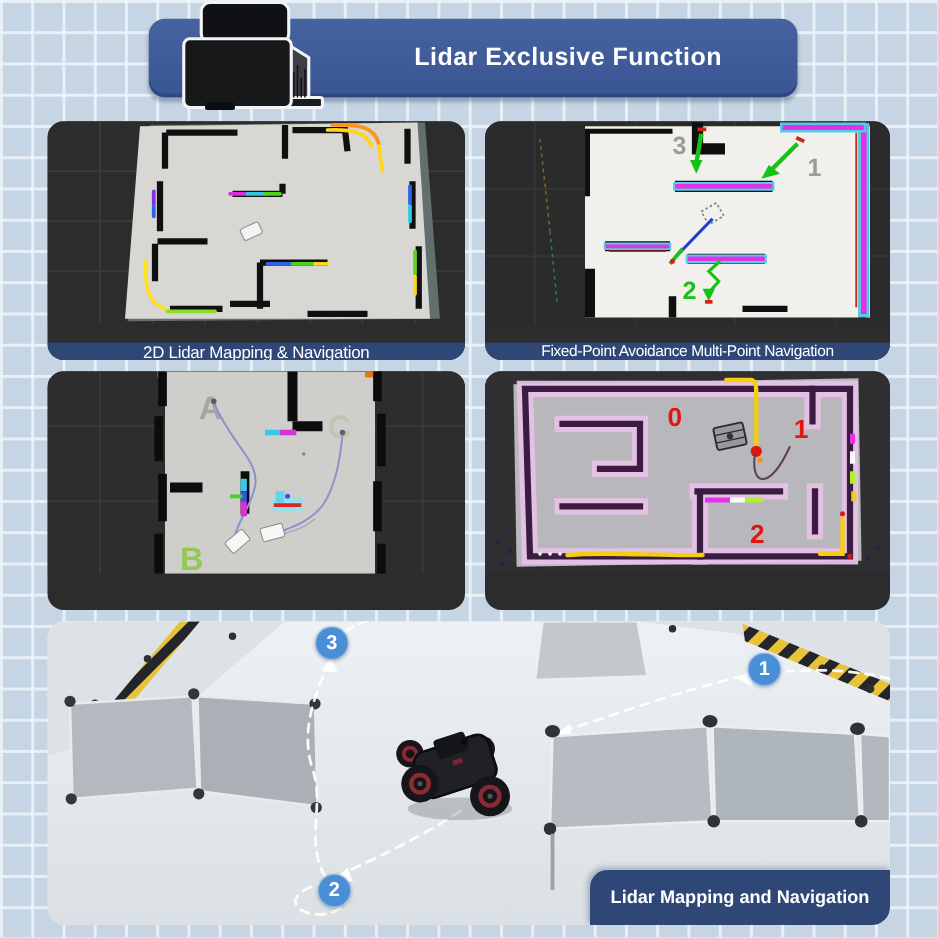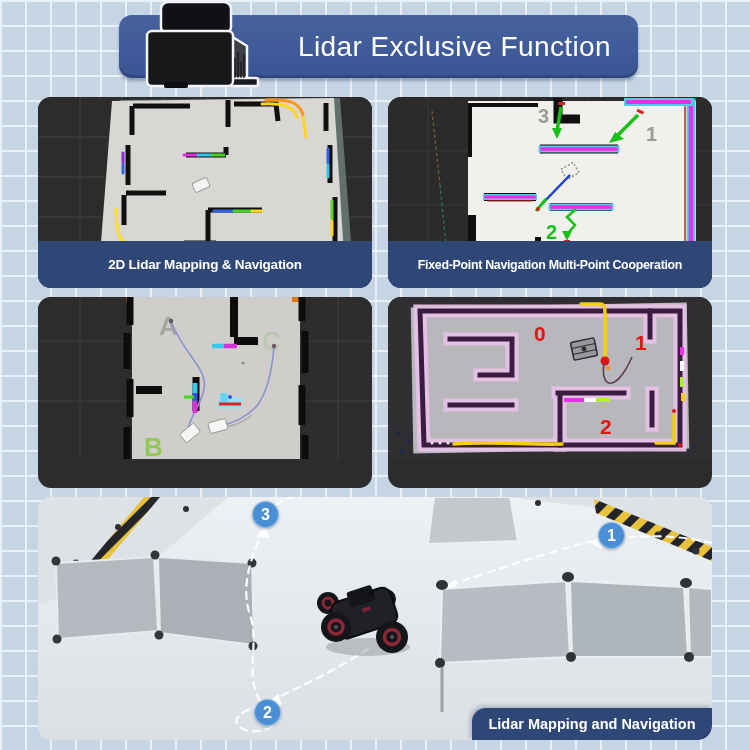--- a/index.html
+++ b/index.html
@@ -13,43 +13,43 @@
       linear-gradient(90deg, rgba(238,244,250,.85) 2px, transparent 2px);
     background-size:25px 25px;
   }
   .banner {
     position:absolute; left:119px; top:15px; width:519px; height:63px;
     background:linear-gradient(var(--banner-blue,#46629f),#3a5593);
     border-radius:13px;
     box-shadow:0 3px 3px rgba(40,60,100,.35), inset 0 -3px 0 rgba(15,30,70,.25);
     display:flex; align-items:center; justify-content:center; padding-left:152px;
   }
-  .banner-title { color:var(--title-text,#fff); font-size:28px; font-weight:normal; letter-spacing:.4px; white-space:nowrap; }
+  .banner-title { color:var(--title-text,#fff); font-size:20px; font-weight:bold; letter-spacing:.4px; white-space:nowrap; }
   .lidar { position:absolute; left:134px; top:0; width:134px; height:94px; }
   .panel { position:absolute; border-radius:13px; overflow:hidden; background:#2c2c2c; }
   .panel svg.map { display:block; }
   .caption {
-    position:absolute; left:0; right:0; bottom:0; height:47px;
+    position:absolute; left:0; right:0; bottom:0; height:14px;
     background:var(--caption-bar-blue,#2f4777);
-    color:#fff; font-weight:bold; font-size:13.5px; letter-spacing:-.2px;
+    color:#fff; font-weight:normal; font-size:13.5px; letter-spacing:-.2px;
     display:flex; align-items:center; justify-content:center; white-space:nowrap;
   }
   .caption.tight { font-size:12.4px; letter-spacing:-.3px; }
   .photo {
     position:absolute; left:38px; top:497px; width:674px; height:243px;
     border-radius:14px; overflow:hidden; background:#e2e6ea;
   }
   .badge {
     position:absolute; width:27px; height:27px; border-radius:50%;
     background:var(--badge-blue,#4a8fd6); color:#fff; font-weight:bold; font-size:16px;
     display:flex; align-items:center; justify-content:center;
     border:1px solid rgba(255,255,255,.4); box-shadow:0 1px 3px rgba(0,20,60,.3);
   }
   .photo-caption {
-    position:absolute; right:0; bottom:0; width:240px; height:32px;
+    position:absolute; right:0; bottom:0; width:240px; height:44px;
     background:var(--caption-bar-blue,#2f4777); color:#fff; font-weight:bold; font-size:14.5px;
     display:flex; align-items:center; justify-content:center;
     border-radius:14px 0 14px 0; box-shadow:-2px -2px 4px rgba(20,40,80,.25);
   }
   svg text { font-family:"Liberation Sans", sans-serif; font-weight:bold; }
 </style>
 </head>
 <body>
 
 <div class="stage">
@@ -172,21 +172,21 @@
       <g transform="translate(182,74) rotate(-30)">
         <rect x="-7" y="-6" width="14" height="12" fill="none" stroke="#8a8a88" stroke-width="1.4" stroke-dasharray="2 2"></rect>
       </g>
       <path d="M182,78 L153,108" stroke="#1b3ed6" stroke-width="2.5"></path>
       <path d="M158,102 L148,114" stroke="#17c217" stroke-width="3"></path>
       <circle cx="150" cy="112" r="2" fill="#d42314"></circle>
       <text x="150" y="26" font-size="20" fill="#9b9b95">3</text>
       <text x="258" y="44" font-size="20" fill="#9b9b95">1</text>
       <text x="158" y="142" font-size="20" fill="#17c217">2</text>
     </svg>
-    <div class="caption tight">Fixed-Point Navigation Multi-Point Cooperation</div>
+    <div class="caption tight">Fixed-Point Avoidance Multi-Point Navigation</div>
   </div>
 
   <div class="panel" style="left:38px;top:297px;width:334px;height:191px">
     <svg class="map" width="334" height="162" viewBox="0 0 334 162">
       <rect width="334" height="162" fill="#2d2d2d"></rect>
       <path d="M42,0V162 M300,0V162 M0,44H334 M0,104H334" stroke="#3a3a3a" stroke-width="1.5"></path>
       <polygon points="94,0 262,0 262,162 94,162" fill="#cfcecb"></polygon>
       <rect x="88" y="0" width="7" height="5" fill="#e07818"></rect>
         <rect x="254" y="0" width="7" height="5" fill="#e07818"></rect>
       <g stroke="#0c0c0c" stroke-width="7" fill="none">

